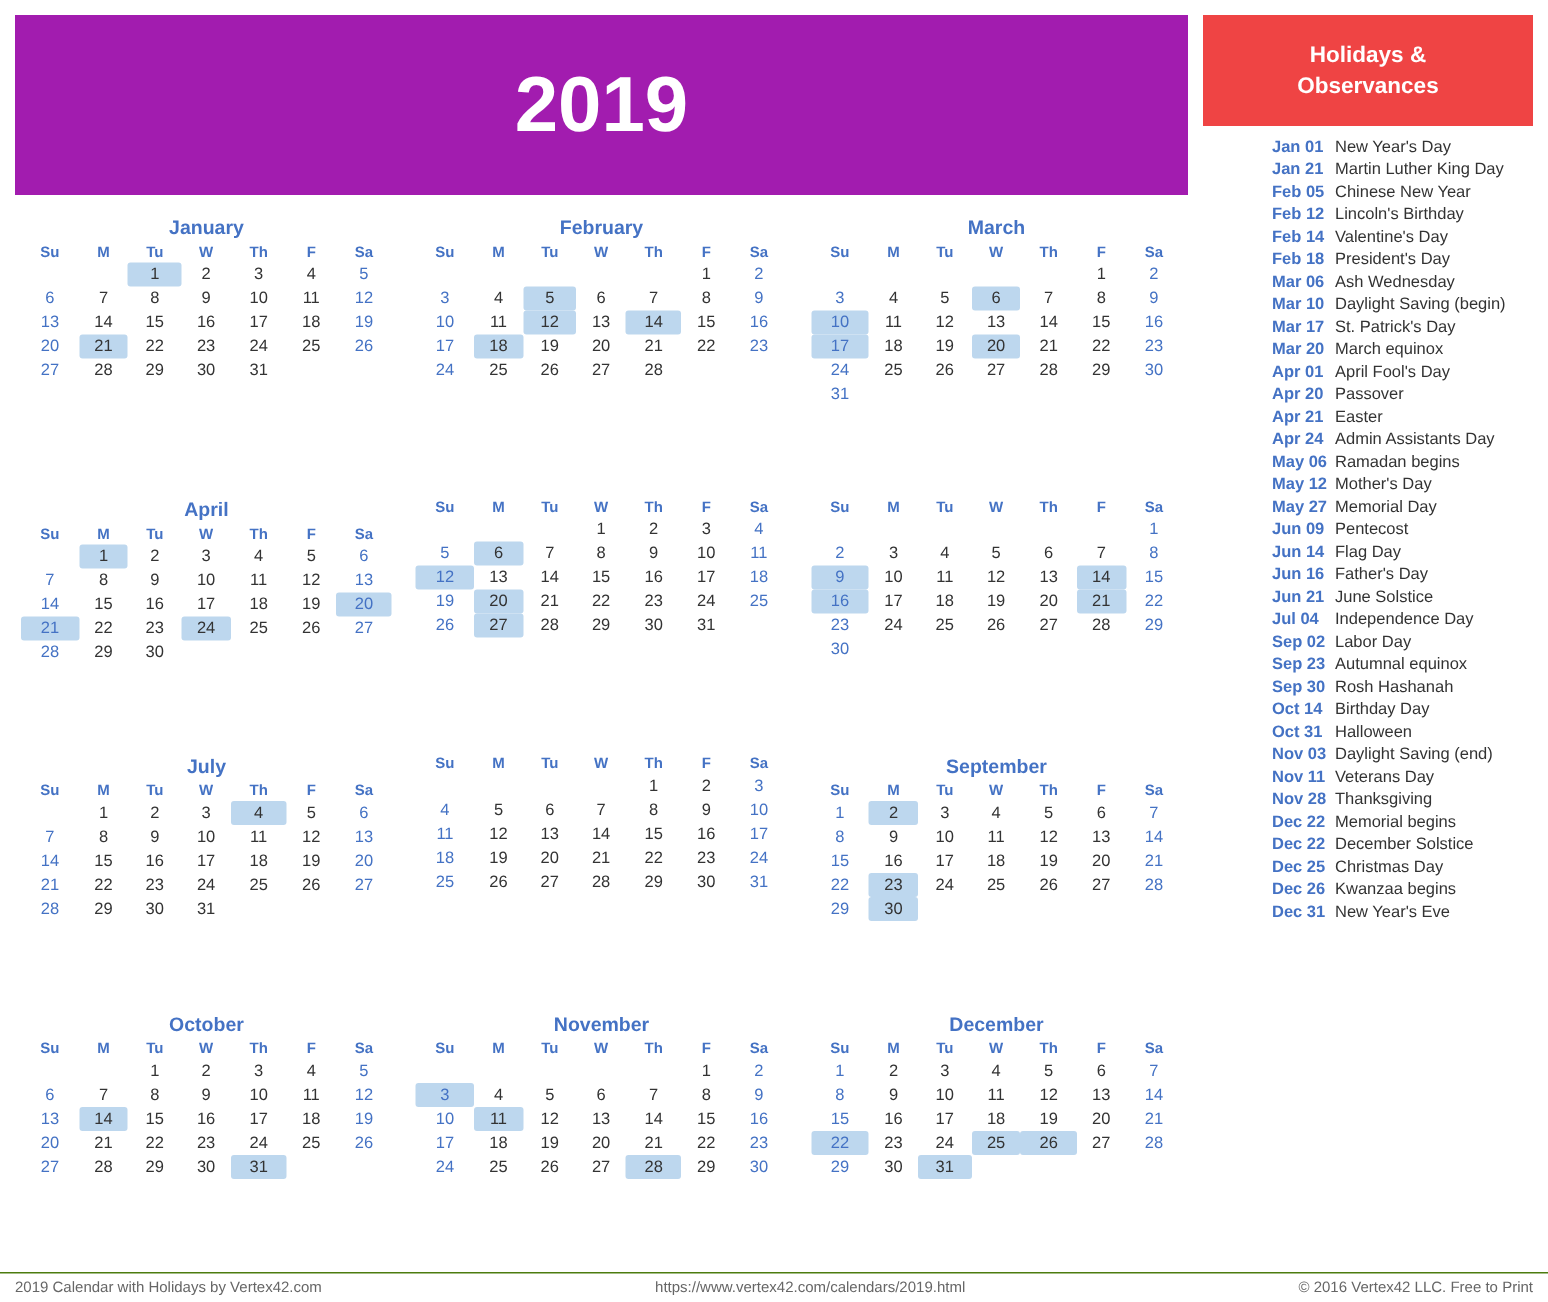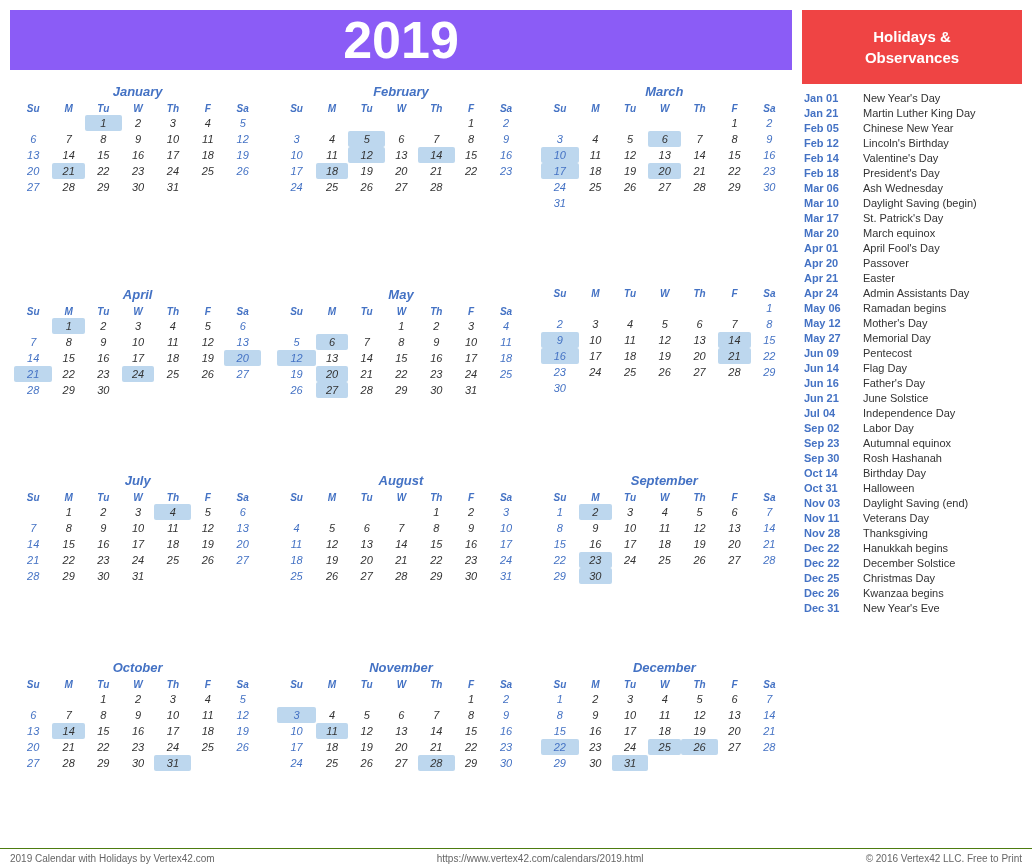--- a/index.html
+++ b/index.html
@@ -16,34 +16,33 @@
       flex: 1;
       padding: 10px;
       gap: 10px;
     }
     .calendar-section {
       flex: 1;
       display: flex;
       flex-direction: column;
     }
     .year-header {
-      background: #8b5cf6;
+      background: #a21caf;
       color: white;
       text-align: center;
       font-size: 52px;
       font-weight: bold;
-      padding: 0 0;
+      padding: 30px 0;
       margin-bottom: 10px;
     }
     .months-grid {
       display: grid;
       grid-template-columns: repeat(3, 1fr);
       gap: 8px;
       flex: 1;
-      font-style: italic;
     }
     .month-block {
       padding: 4px;
     }
     .month-title {
       text-align: center;
       font-weight: bold;
       color: #4472C4;
       font-size: 13px;
       margin-bottom: 3px;
@@ -87,23 +86,24 @@
       font-weight: bold;
       padding: 16px 10px;
       line-height: 1.4;
     }
     .holidays-list {
       margin-top: 6px;
       font-size: 11px;
     }
     .holiday-item {
       display: flex;
-      gap: 21px;
+      gap: 4px;
       padding: 1.5px 2px;
-      align-items: flex-end;
+      align-items: flex-start;
+      margin-left: 44px;
     }
     .holiday-date {
       color: #4472C4;
       font-weight: bold;
       min-width: 38px;
       font-size: 11px;
     }
     .holiday-name {
       color: #333;
       font-size: 11px;
@@ -380,21 +380,20 @@
                 <td>30</td>
                 <td></td>
                 <td></td>
                 <td></td>
                 <td></td>
               </tr>
             </tbody>
           </table>
         </div>
         <div class="month-block">
-          <div class="month-title">May</div>
           <table class="cal-table">
             <thead>
               <tr>
                 <th>Su</th>
                 <th>M</th>
                 <th>Tu</th>
                 <th>W</th>
                 <th>Th</th>
                 <th>F</th>
                 <th>Sa</th>
@@ -577,21 +576,20 @@
                 <td>30</td>
                 <td>31</td>
                 <td></td>
                 <td></td>
                 <td></td>
               </tr>
             </tbody>
           </table>
         </div>
         <div class="month-block">
-          <div class="month-title">August</div>
           <table class="cal-table">
             <thead>
               <tr>
                 <th>Su</th>
                 <th>M</th>
                 <th>Tu</th>
                 <th>W</th>
                 <th>Th</th>
                 <th>F</th>
                 <th>Sa</th>
@@ -1018,21 +1016,21 @@
         <div class="holiday-item">
           <span class="holiday-date">Nov 11</span>
           <span class="holiday-name">Veterans Day</span>
         </div>
         <div class="holiday-item">
           <span class="holiday-date">Nov 28</span>
           <span class="holiday-name">Thanksgiving</span>
         </div>
         <div class="holiday-item">
           <span class="holiday-date">Dec 22</span>
-          <span class="holiday-name">Hanukkah begins</span>
+          <span class="holiday-name">Memorial begins</span>
         </div>
         <div class="holiday-item">
           <span class="holiday-date">Dec 22</span>
           <span class="holiday-name">December Solstice</span>
         </div>
         <div class="holiday-item">
           <span class="holiday-date">Dec 25</span>
           <span class="holiday-name">Christmas Day</span>
         </div>
         <div class="holiday-item">

